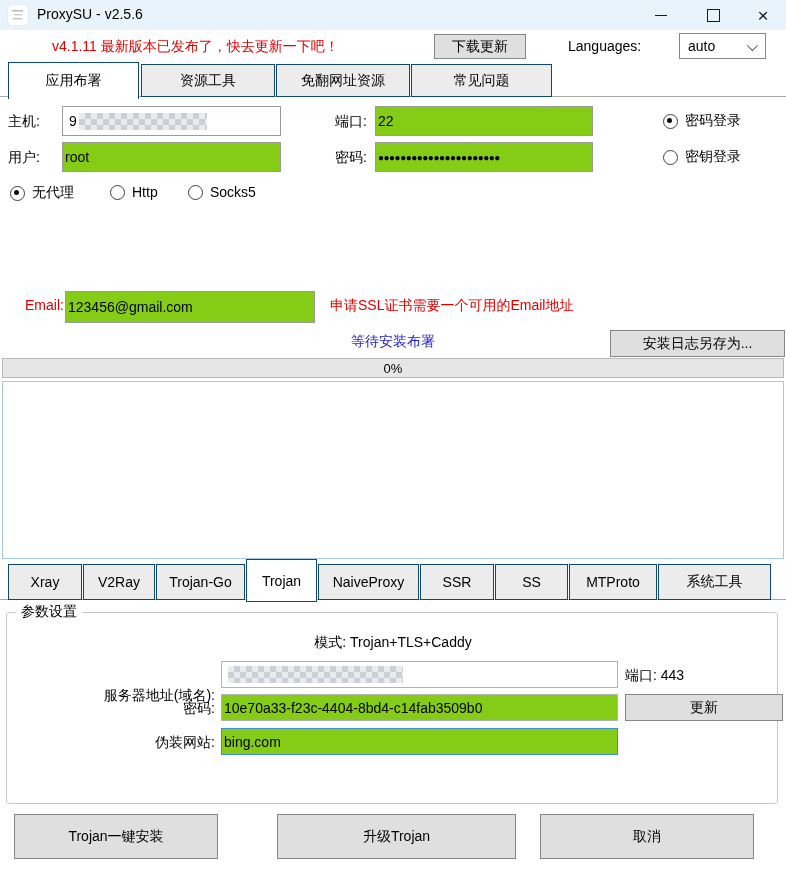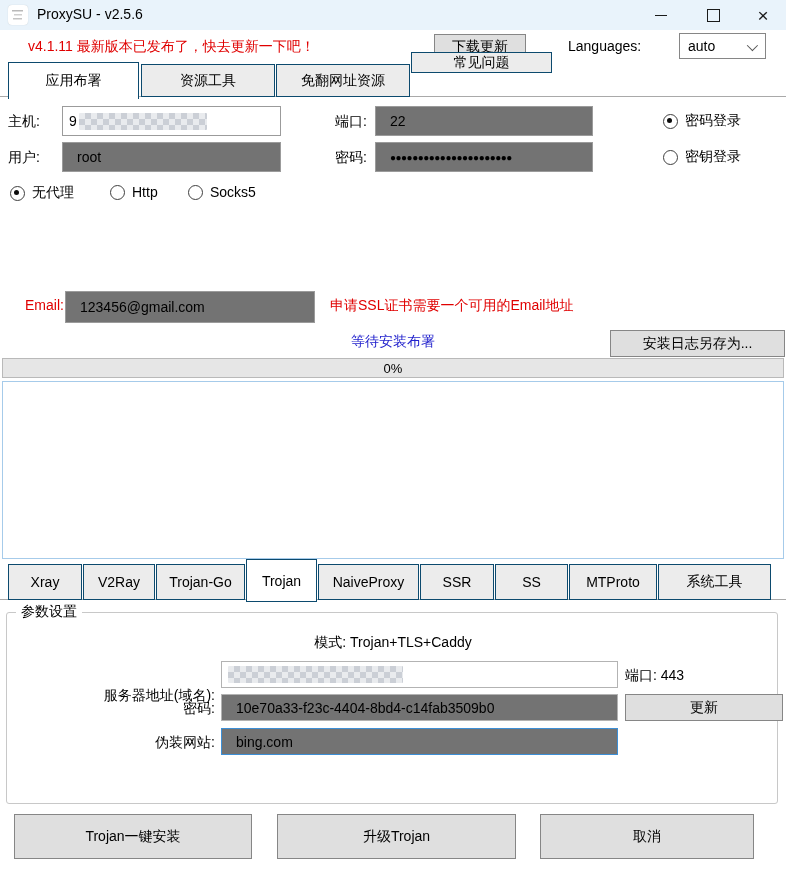--- a/index.html
+++ b/index.html
@@ -17,21 +17,21 @@
     background-size:11px 1.5px,8px 1.5px,9px 1.5px;background-position:4px 5px,6px 9px,5px 13px;background-repeat:no-repeat;}
   .title{left:37px;top:6px;font-size:14px;}
   .wc{top:0;width:46px;height:30px;display:flex;align-items:center;justify-content:center;}
   .minline{display:block;width:12px;height:0;border-top:1.4px solid #1a1a1a;}
   .maxbox{display:block;width:11px;height:11px;border:1.3px solid #1a1a1a;}
   .closex{font-size:19px;line-height:19px;color:#1a1a1a;}
   
   .btn{background:#dfdfdf;border:1px solid #868686;display:flex;align-items:center;justify-content:center;
        font-size:14px;white-space:nowrap;}
   
-  .input{background:#737373;border:1px solid #9b9b9b;font-size:14px;padding:0 14px;
+  .input{background:#84cc16;border:1px solid #9b9b9b;font-size:14px;padding:0 2px;
          font-family:"Liberation Sans","DejaVu Sans",sans-serif;outline:none;}
   .inputdiv{background:#fff;border:1px solid #9b9b9b;display:flex;align-items:center;padding:0 6px;font-size:14px;}
   .mosaic{display:inline-block;height:17px;border-radius:1px;
     background-image:linear-gradient(45deg,#c3c7cf 25%,transparent 25%,transparent 75%,#c3c7cf 75%),
                      linear-gradient(45deg,#c3c7cf 25%,#e6e8ec 25%,#e6e8ec 75%,#c3c7cf 75%);
     background-size:12px 12px;background-position:0 0,6px 6px;opacity:.85;}
   
   .tab{background:#ececec;border:1px solid #0c4a6e;display:flex;align-items:center;justify-content:center;
        font-size:14px;white-space:nowrap;margin-left:6px;}
   .tab.activetop{background:#fff;border-bottom:none;z-index:2;}
@@ -64,39 +64,39 @@
       <span class="minline"></span>
     </div>
     <div class="a wc" style="left:690px;">
       <span class="maxbox"></span>
     </div>
     <div class="a wc" style="left:740px;">
       <span class="closex">×</span>
     </div>
   </div>
 
-  <div class="a lbl red" style="left:28px;top:38px;">v4.1.11 最新版本已发布了，快去更新一下吧！</div>
+  <div class="a lbl red" style="left:52px;top:38px;">v4.1.11 最新版本已发布了，快去更新一下吧！</div>
   <div class="a btn" style="left:434px;top:34px;width:92px;height:25px;">下载更新</div>
   <div class="a lbl" style="left:568px;top:38px;">Languages:</div>
   <div class="a select" style="left:679px;top:33px;width:87px;height:26px;">
     <span>auto</span>
     <span class="chev"></span>
   </div>
 
   <div class="a hline" style="top:96px;"></div>
   <div class="a tab activetop" style="left:2px;top:62px;width:131px;height:37px;">
     <span>应用布署</span>
   </div>
   <div class="a tab" style="left:135px;top:64px;width:134px;height:33px;">
     <span>资源工具</span>
   </div>
   <div class="a tab" style="left:270px;top:64px;width:134px;height:33px;">
     <span>免翻网址资源</span>
   </div>
-  <div class="a tab" style="left:405px;top:52px;width:141px;height:21px;">
+  <div class="a tab" style="left:405px;top:64px;width:141px;height:33px;">
     <span>常见问题</span>
   </div>
 
   <div class="a lbl" style="left:8px;top:113px;">主机:</div>
   <div class="a inputdiv" style="left:62px;top:106px;width:219px;height:30px;">
     <span>9</span>
     <span class="mosaic" style="width:128px;margin-left:2px;"></span>
   </div>
   <div class="a lbl" style="left:335px;top:113px;">端口:</div>
   <input class="a input" style="left: 375px; top: 106px; width: 218px; height: 30px;" readonly="" value="22">
@@ -185,17 +185,17 @@
     <span>443</span>
   </div>
 
   <div class="a lbl" style="left:0;top:700px;width:215px;text-align:right;">密码:</div>
   <input class="a input" style="left: 221px; top: 694px; width: 397px; height: 27px; border-color: rgb(179, 179, 179);" readonly="" value="10e70a33-f23c-4404-8bd4-c14fab3509b0">
   <div class="a btn" style="left:625px;top:694px;width:158px;height:27px;">更新</div>
 
   <div class="a lbl" style="left:0;top:734px;width:215px;text-align:right;">伪装网站:</div>
   <input class="a input" style="left: 221px; top: 728px; width: 397px; height: 27px; border: 1px solid rgb(61, 143, 214);" readonly="" value="bing.com">
 
-  <div class="a btn" style="left:14px;top:814px;width:238px;height:45px;">Trojan一键安装</div>
+  <div class="a btn" style="left:14px;top:814px;width:204px;height:45px;">Trojan一键安装</div>
   <div class="a btn" style="left:277px;top:814px;width:239px;height:45px;">升级Trojan</div>
   <div class="a btn" style="left:540px;top:814px;width:214px;height:45px;">取消</div>
 
 </div>
 
 </body></html>

